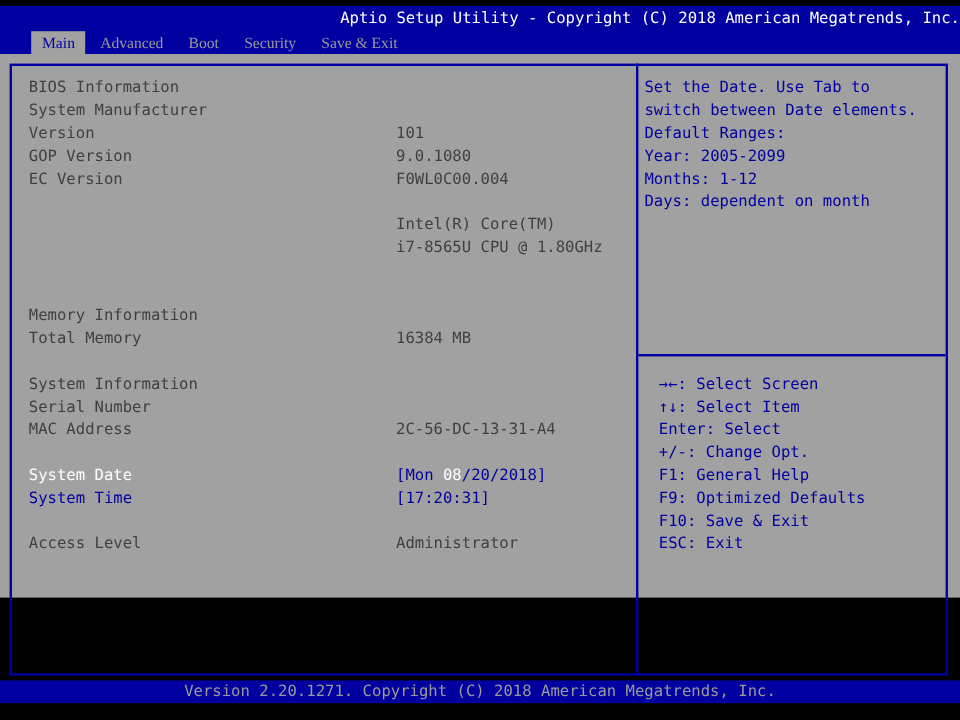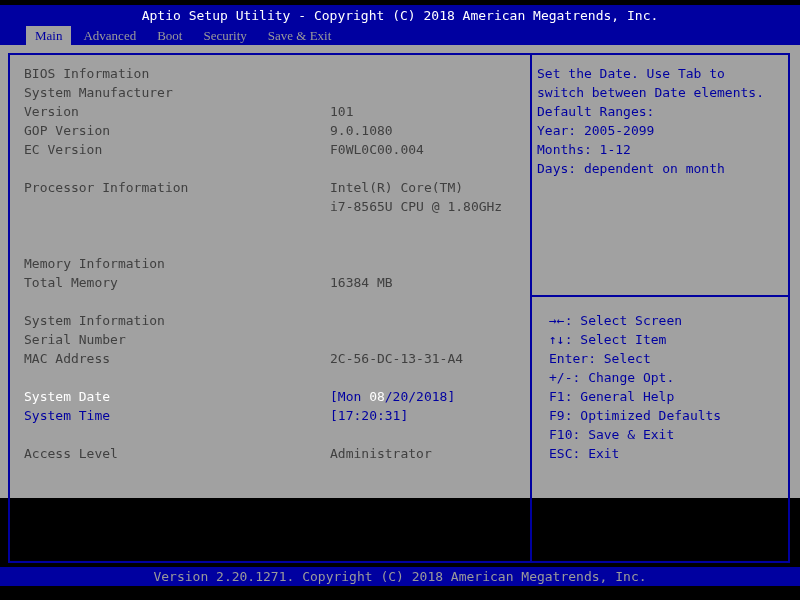--- a/index.html
+++ b/index.html
@@ -15,21 +15,21 @@
   body{
     background:#000;
     overflow:hidden;
     font-family:"DejaVu Sans Mono", monospace;
     font-size:13px;
   }
   #screen{position:relative;width:800px;height:600px;background:#000;}
 
   
   .topbar{position:absolute;left:0;top:5px;width:800px;height:40px;background:var(--navy);}
-  .title{height:21px;line-height:21px;text-align:center;color:var(--white-text);white-space:pre;}
+  .title{height:21px;line-height:21px;text-align:right;color:var(--white-text);white-space:pre;}
   .tabs{position:absolute;left:26px;top:21px;height:19px;display:flex;}
   .tab{color:var(--muted-text);padding:0 9px;height:19px;line-height:19px;white-space:pre;font-family:Liberation Serif, serif;}
   .tab + .tab{margin-left:3px;}
   .tab.active{background:var(--gray);color:var(--navy);}
 
   
   .content{position:absolute;left:0;top:45px;width:800px;height:453px;background:var(--gray);}
   .frame{position:absolute;left:8px;top:8px;width:782px;height:510px;border:2px solid var(--navy);}
   .vdivider{position:absolute;left:530px;top:8px;width:2px;height:510px;background:var(--navy);}
   .hdivider{position:absolute;left:532px;top:250px;width:256px;height:2px;background:var(--navy);}
@@ -73,21 +73,21 @@
     <div class="vdivider"></div>
     <div class="hdivider"></div>
 
     <div class="left-rows">
         <div class="row"><span class="label c-dark">BIOS Information</span></div>
         <div class="row"><span class="label c-dark">System Manufacturer</span></div>
         <div class="row"><span class="label c-dark">Version</span><span class="value c-dark">101</span></div>
         <div class="row"><span class="label c-dark">GOP Version</span><span class="value c-dark">9.0.1080</span></div>
         <div class="row"><span class="label c-dark">EC Version</span><span class="value c-dark">F0WL0C00.004</span></div>
         <div class="row"></div>
-        <div class="row"><span class="label c-dark">Processor Information</span><span class="value c-dark">Intel(R) Core(TM)</span></div>
+        <div class="row"><span class="value c-dark">Intel(R) Core(TM)</span></div>
         <div class="row"><span class="value c-dark">i7-8565U CPU @ 1.80GHz</span></div>
         <div class="row"></div>
         <div class="row"></div>
         <div class="row"><span class="label c-dark">Memory Information</span></div>
         <div class="row"><span class="label c-dark">Total Memory</span><span class="value c-dark">16384 MB</span></div>
         <div class="row"></div>
         <div class="row"><span class="label c-dark">System Information</span></div>
         <div class="row"><span class="label c-dark">Serial Number</span></div>
         <div class="row"><span class="label c-dark">MAC Address</span><span class="value c-dark">2C-56-DC-13-31-A4</span></div>
         <div class="row"></div>

